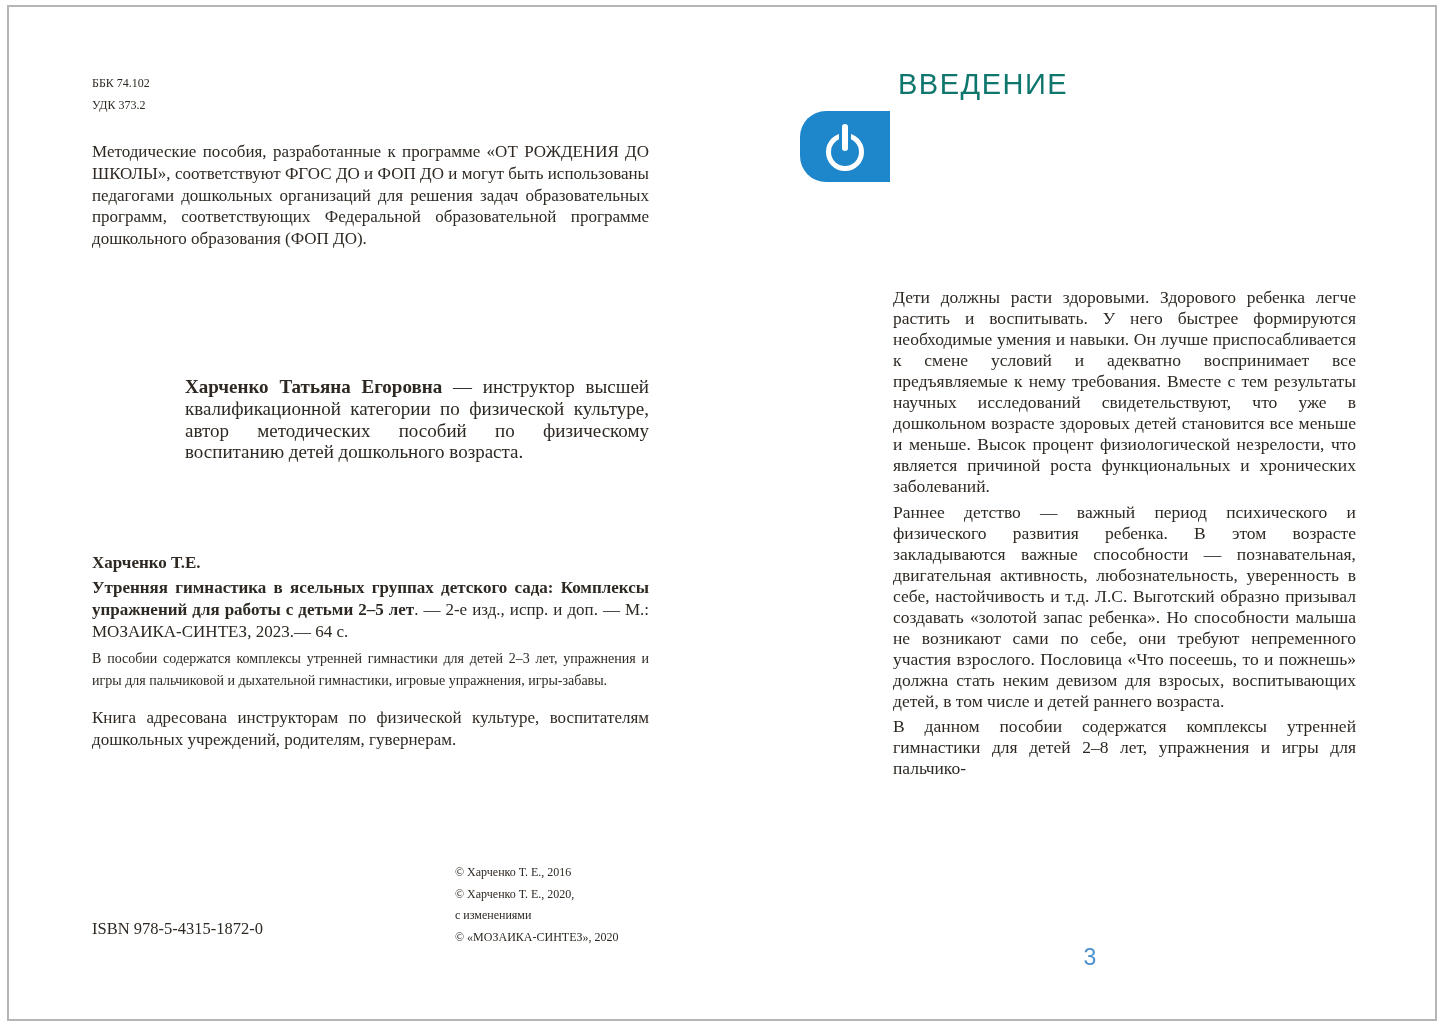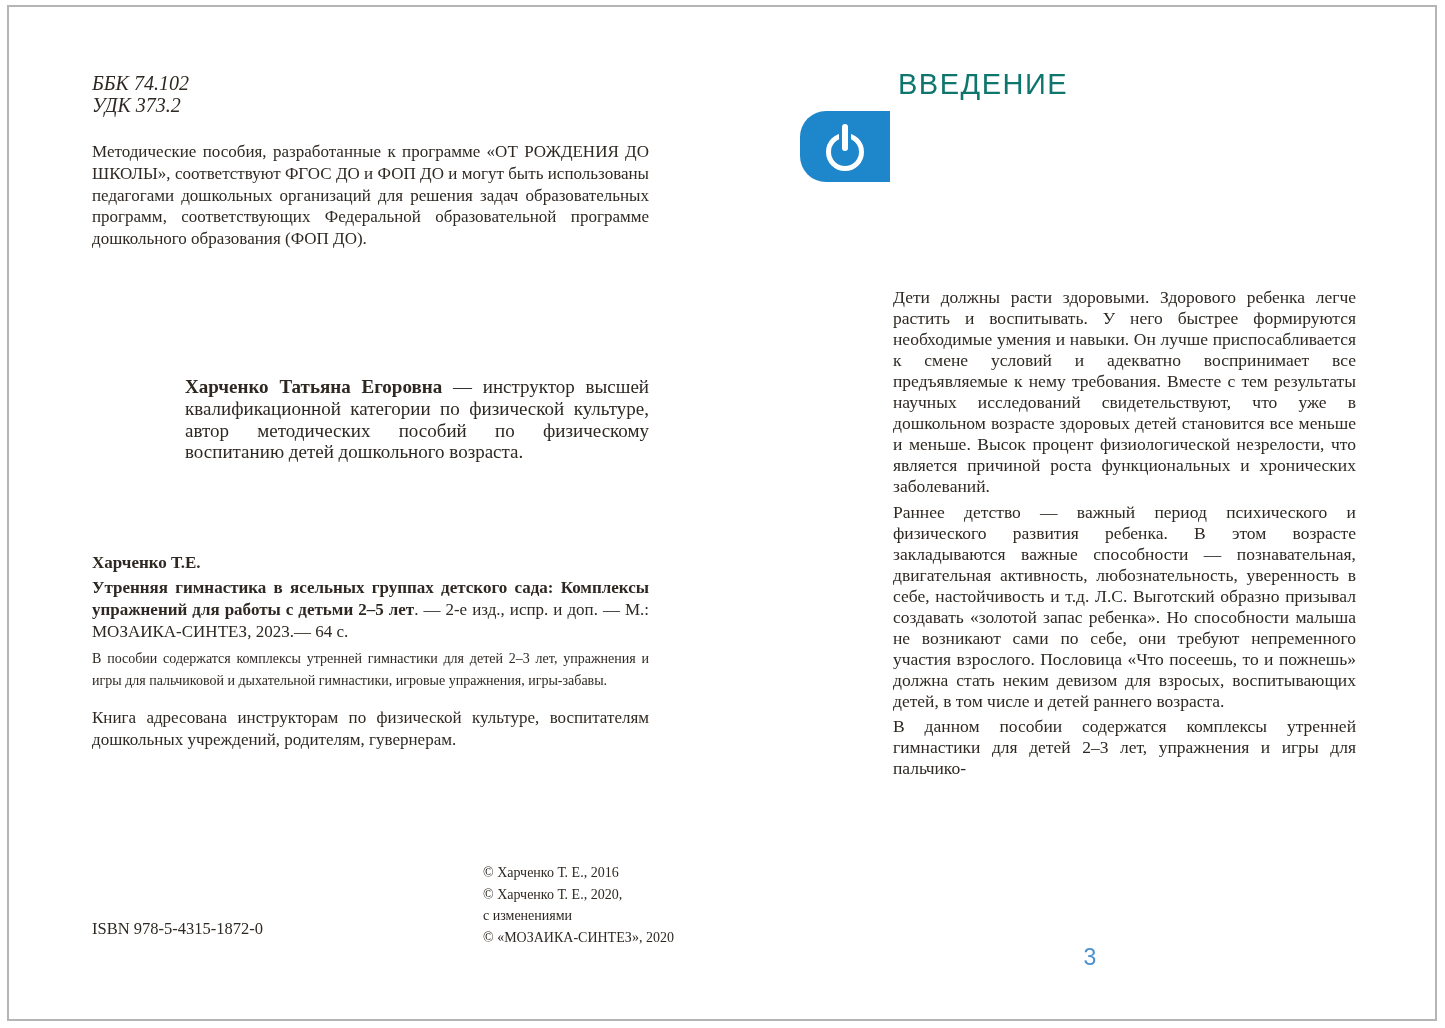--- a/index.html
+++ b/index.html
@@ -19,21 +19,21 @@
     position: absolute;
     left: 7px; top: 5px; right: 8px; bottom: 7px;
     border: 2px solid #b5b5b5;
     pointer-events: none;
   }
   .abs { position: absolute; margin: 0; }
 
   
   .bbk-block {
     left: 92px; top: 72px;
-    font-size: 20px; line-height: 22px; font-style: italic;
+    font-size: 12px; line-height: 22px;
   }
   .annotation {
     left: 92px; top: 141px; width: 557px;
     font-size: 17px; line-height: 21.8px;
     text-align: justify;
   }
   .author-bio {
     left: 185px; top: 376px; width: 464px;
     font-size: 19px; line-height: 21.8px;
     text-align: justify;
@@ -52,21 +52,21 @@
     font-size: 14px; line-height: 21.8px;
     text-align: justify;
   }
   .audience {
     left: 92px; top: 707px; width: 557px;
     font-size: 17px; line-height: 21.8px;
     text-align: justify;
   }
   .copyright-block {
     left: 455px; top: 862px;
-    font-size: 14px; line-height: 21.5px; margin-left: 28px;
+    font-size: 12px; line-height: 21.5px;
   }
   .isbn {
     left: 92px; top: 919px;
     font-size: 16.5px;
   }
 
   
   .chapter-icon {
     left: 800px; top: 111px;
     width: 90px; height: 71px;
@@ -156,18 +156,18 @@
     <div class="power-ring"></div>
     <div class="power-gap"></div>
     <div class="power-line"></div>
   </div>
 
   <h1 class="abs chapter-title">ВВЕДЕНИЕ</h1>
 
   <div class="abs body-col">
     <p>Дети должны расти здоровыми. Здорового ребенка легче растить и воспитывать. У него быстрее формируются необходимые умения и навыки. Он лучше приспосабливается к смене условий и адекватно воспринимает все предъявляемые к нему требования. Вместе с тем результаты научных исследований свидетельствуют, что уже в дошкольном возрасте здоровых детей становится все меньше и меньше. Высок процент физиологической незрелости, что является причиной роста функциональных и хронических заболеваний.</p>
     <p>Раннее детство — важный период психического и физического развития ребенка. В этом возрасте закладываются важные способности — познавательная, двигательная активность, любознательность, уверенность в себе, настойчивость и т.д. Л.С. Выготский образно призывал создавать «золотой запас ребенка». Но способности малыша не возникают сами по себе, они требуют непременного участия взрослого. Пословица «Что посеешь, то и пожнешь» должна стать неким девизом для взросых, воспитывающих детей, в том числе и детей раннего возраста.</p>
-    <p>В данном пособии содержатся комплексы утренней гимнастики для детей 2–3 лет, упражнения и игры для пальчико-</p>
+    <p>В данном пособии содержатся комплексы утренней гимнастики для детей 2–8 лет, упражнения и игры для пальчико-</p>
   </div>
 
   <div class="abs page-number">3</div>
 
 </div>
 
 </body></html>

